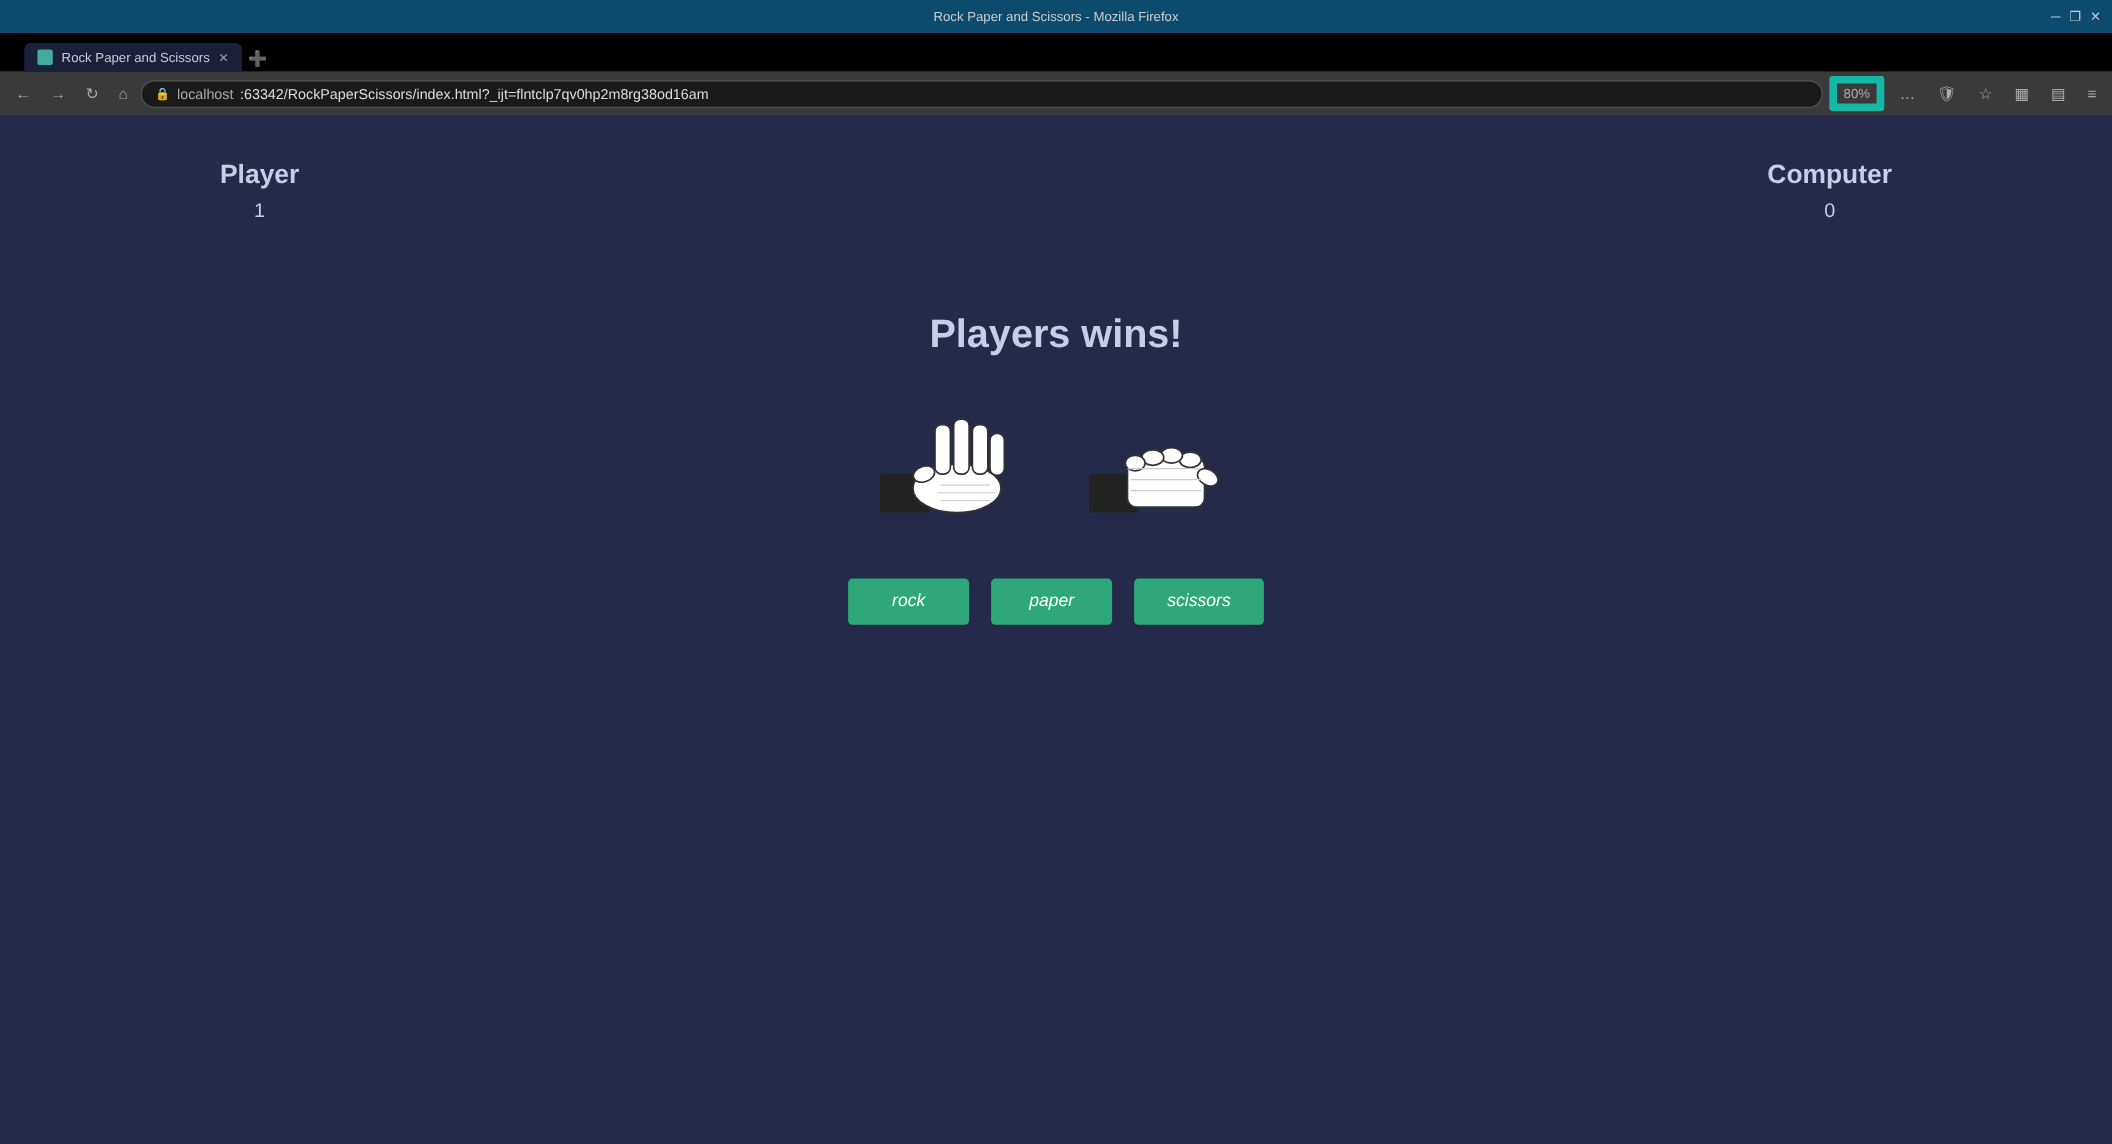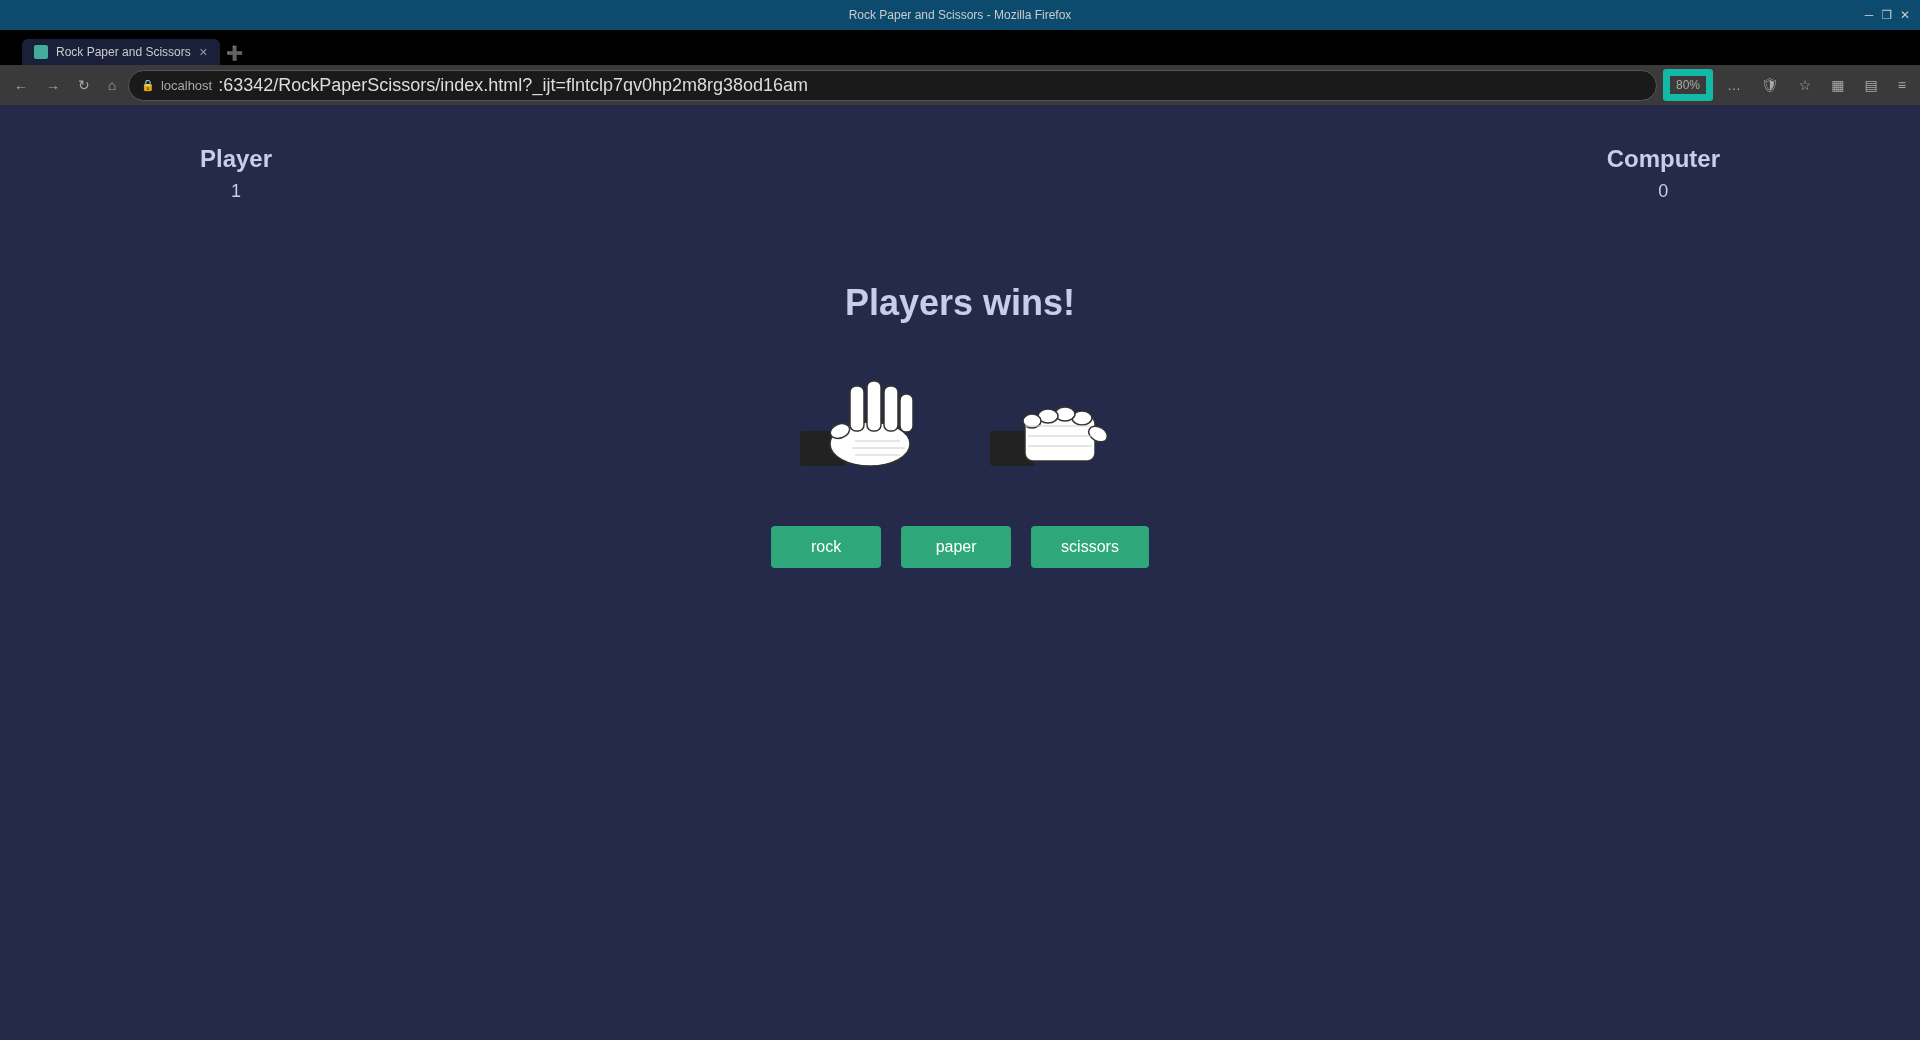--- a/index.html
+++ b/index.html
@@ -94,21 +94,21 @@
       border-radius: 20px;
       color: #ddd;
       font-size: 13px;
       padding: 4px 12px;
       display: flex;
       align-items: center;
       gap: 6px;
     }
 
     .address-bar .lock-icon { color: #aaa; font-size: 11px; }
-    .address-bar .url-text { color: #ddd; font-size: 18px; }
+    .address-bar .url-text { color: #ddd; font-size: 13px; }
     .address-bar .url-host { color: #aaa; }
 
     .toolbar-right {
       display: flex;
       align-items: center;
       gap: 8px;
       color: #aaa;
       font-size: 13px;
     }
 
@@ -182,20 +182,21 @@
 
     .choice-btn {
       background: #2ea87a;
       color: white;
       border: none;
       padding: 12px 30px;
       font-size: 16px;
       border-radius: 4px;
       cursor: pointer;
       min-width: 110px;
+      font-style: italic;
     }
   </style>
 </head>
 <body>
 
 <div class="browser-titlebar">
   <span>Rock Paper and Scissors - Mozilla Firefox</span>
   <div class="window-controls">
     <span>─</span>
     <span>❐</span>

